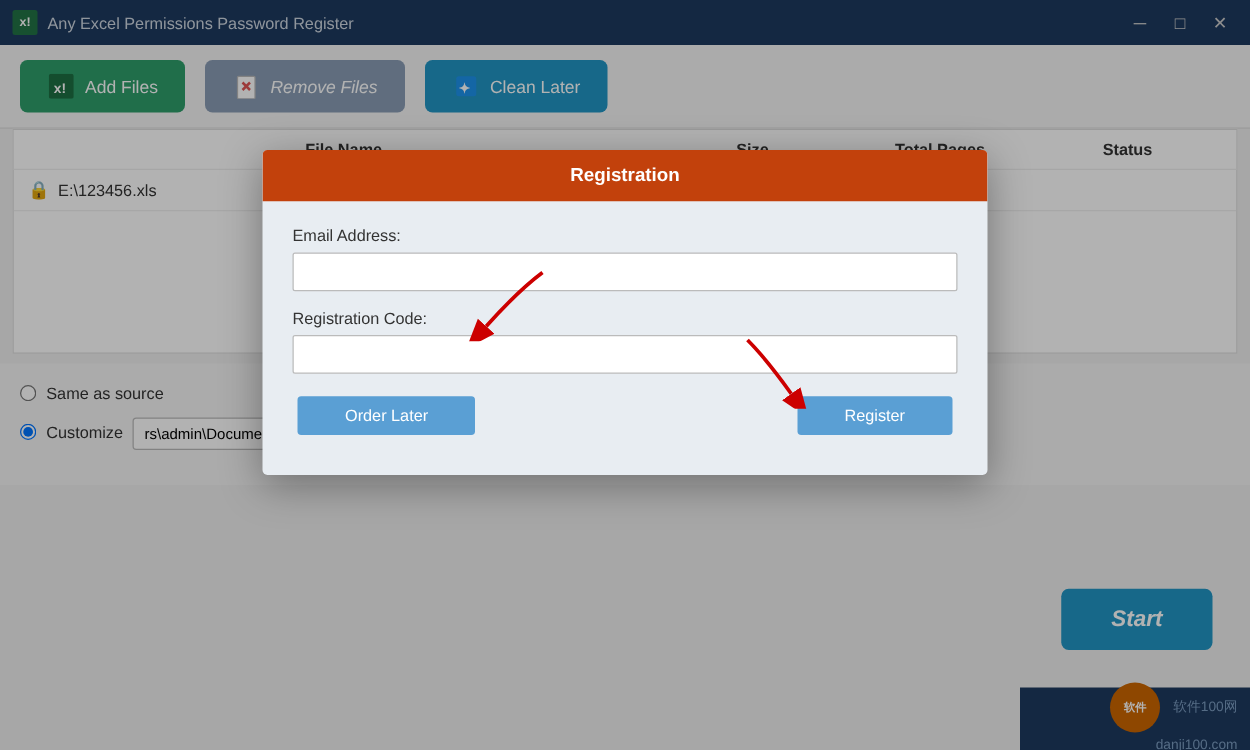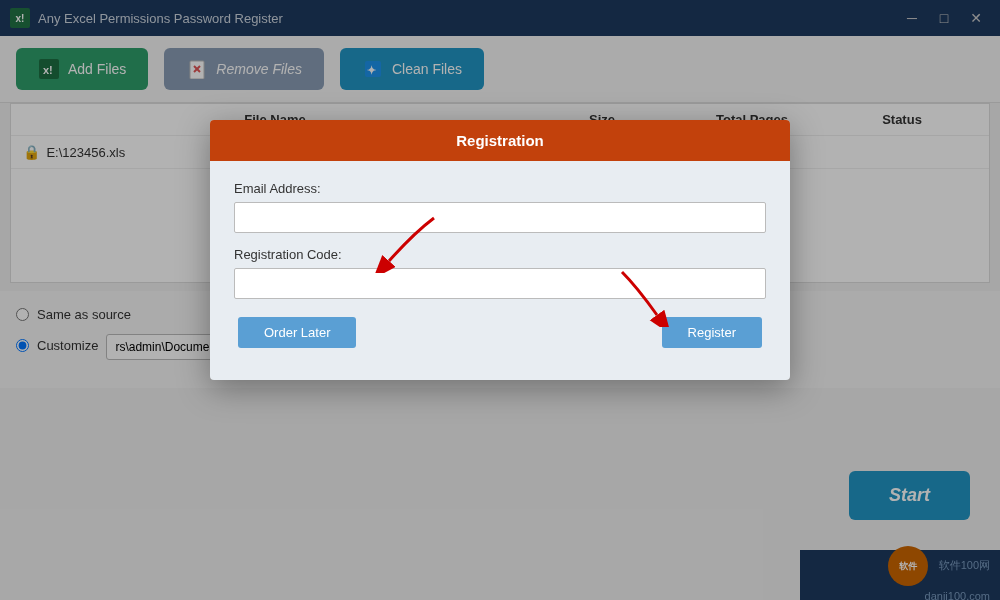--- a/index.html
+++ b/index.html
@@ -149,21 +149,21 @@
       font-weight: 600;
       cursor: pointer;
       font-style: italic;
     }
 
     
     .footer {
       position: absolute;
       bottom: 0;
       right: 0;
-      width: 200px;
+      width: 184px;
       height: 50px;
       background: #1e3a5f;
       display: flex;
       align-items: center;
       justify-content: flex-end;
       padding-right: 10px;
     }
     .watermark-text {
       color: #7a9bbf;
       font-size: 11px;
@@ -214,21 +214,21 @@
       background: white;
       margin-bottom: 14px;
     }
     .modal-footer {
       display: flex;
       justify-content: space-between;
       align-items: center;
       padding: 4px 4px 12px 4px;
     }
     .modal-btn {
-      padding: 8px 26px;
+      padding: 8px 38px;
       border: none;
       border-radius: 3px;
       font-size: 13px;
       cursor: pointer;
       font-weight: 500;
     }
     .btn-order { background: #5a9fd4; color: white; }
     .btn-purchase { background: #5a9fd4; color: white; }
     .btn-register { background: #5a9fd4; color: white; }
     .modal-btn-group { display: flex; gap: 8px; }
@@ -268,21 +268,21 @@
     </span>
     <span>Remove Files</span>
   </button>
   <button class="toolbar-btn btn-clean">
     <span class="btn-icon">
       <svg width="20" height="20" viewBox="0 0 20 20">
         <rect x="2" y="2" width="16" height="16" rx="2" fill="#1e90ff" opacity="0.7"></rect>
         <text x="4" y="15" font-size="11" fill="white" font-weight="bold">✦</text>
       </svg>
     </span>
-    <span>Clean Files</span>
+    <span>Clean Later</span>
   </button>
 </div>
 
 <div class="table-area">
   <div class="table-header">
     <span>File Name</span>
     <span>Size</span>
     <span>Total Pages</span>
     <span>Status</span>
   </div>

